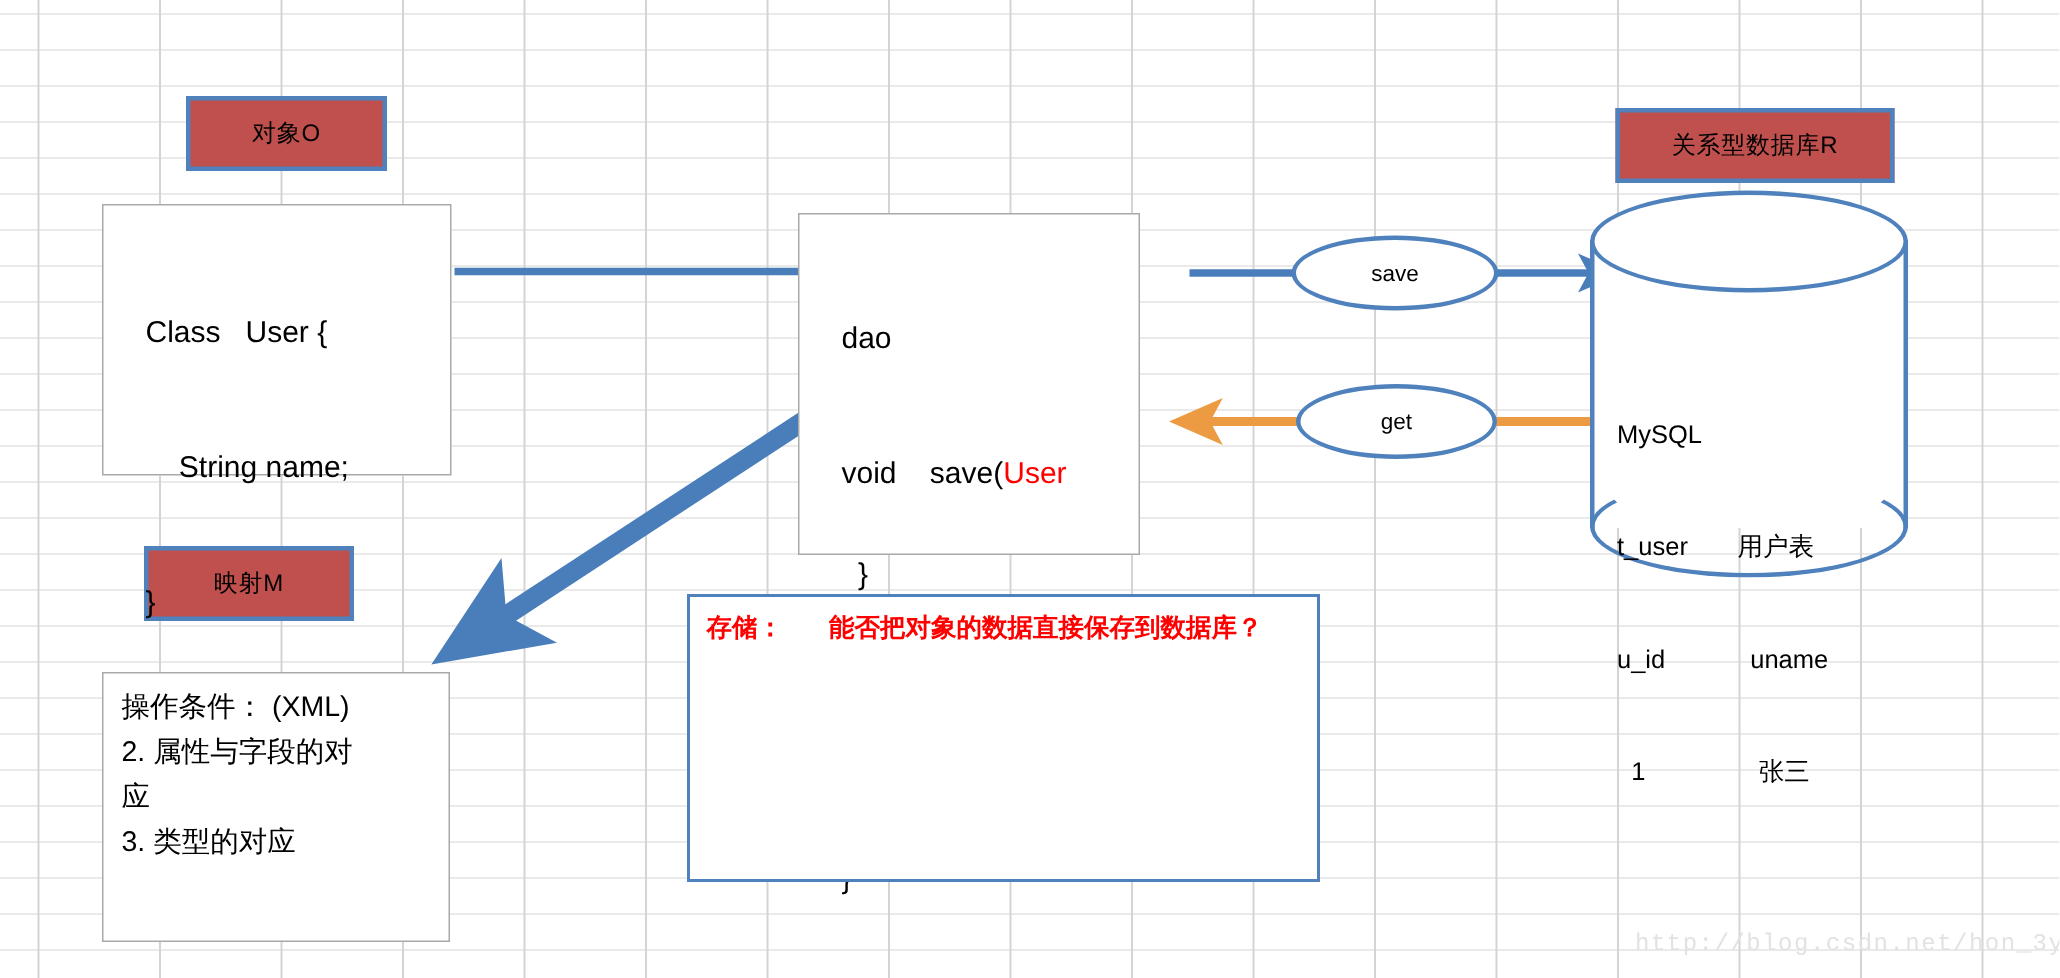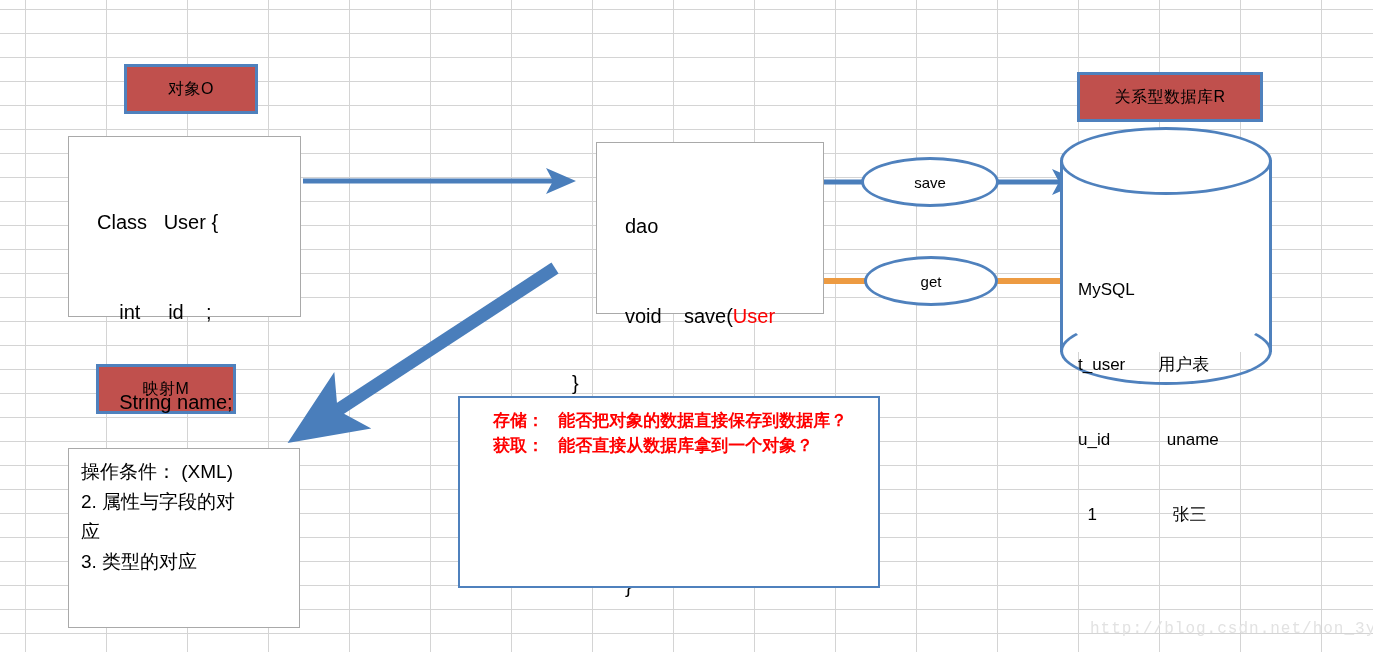--- a/index.html
+++ b/index.html
@@ -43,21 +43,22 @@
     line-height: 30px;
     padding: 10px 28px;
     white-space: pre;
   }
   .codebox .kw-red { color: #ff0000; }
 
   
   .qbox {
     background: #ffffff;
     border: 2px solid #4f81bd;
-    padding: 10px 33px;
+    padding: 10px 11px;
+    font-family: Liberation Mono, monospace;
   }
   .qline {
     color: #ff0000;
     font-weight: bold;
     font-size: 17px;
     line-height: 25px;
     white-space: pre;
   }
 
   
@@ -160,26 +161,25 @@
   <div class="node chip" style="left:96px; top:364px; width:140px; height:50px;">
     <span>映射M</span>
   </div>
 
   <div class="node chip" style="left:1077px; top:72px; width:186px; height:50px;">
     <span>关系型数据库R</span>
   </div>
 
   <div class="node codebox" style="left:68px; top:136px; width:233px; height:181px;">
     <div>Class   User {</div>
-    <div>    int     id    ;</div>
     <div>    String name;</div>
     <div>}</div>
   </div>
 
-  <div class="node codebox" style="left:596px; top:142px; width:228px; height:172px; padding-top:8px;">
+  <div class="node codebox" style="left:532px; top:142px; width:228px; height:228px; padding-top:8px;">
     <div>dao</div>
     <div><span>void    save(</span><span class="kw-red">User</span></div>
     <div><span class="kw-red">user</span><span>){</span></div>
     <div>    save(user);</div>
     <div>}</div>
     
     
   </div>
 
   <div class="node" style="left:572px; top:368px; font-size:20px; line-height:30px; color:#000;">
@@ -203,21 +203,20 @@
   <div class="node ellipse" style="left:861px; top:157px; width:138px; height:50px;">
     <span>save</span>
   </div>
 
   <div class="node ellipse" style="left:864px; top:256px; width:134px; height:50px;">
     <span>get</span>
   </div>
 
   <div class="node qbox" style="left:458px; top:396px; width:422px; height:192px;">
     <div class="qline">存储：   能否把对象的数据直接保存到数据库？</div>
-    <div class="qline">获取：   能否直接从数据库拿到一个对象？</div>
   </div>
 
   <div class="node notebox" style="left:68px; top:448px; width:232px; height:180px;">
     <div>操作条件：  (XML)</div>
     <div>2. 属性与字段的对</div>
     <div>应</div>
     <div>3. 类型的对应</div>
   </div>
 
   <div class="watermark" style="left:1090px; top:620px;">http://blog.csdn.net/hon_3y</div>

